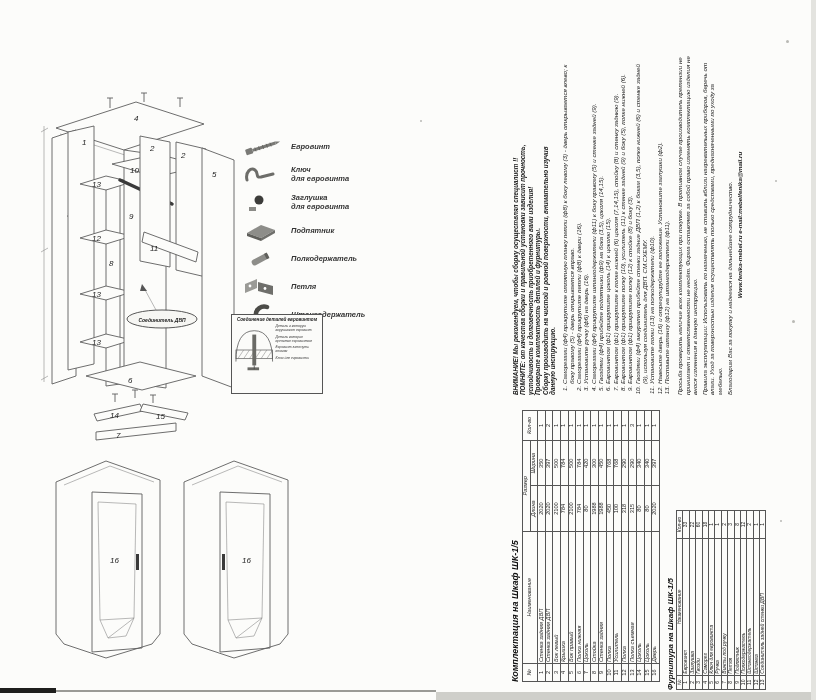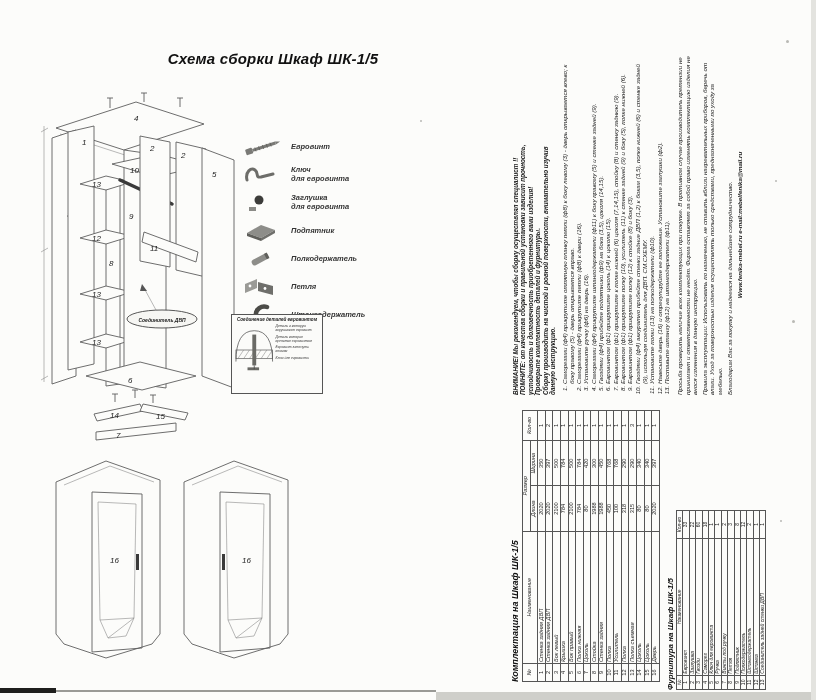--- a/index.html
+++ b/index.html
@@ -54,21 +54,20 @@
   svg .num{font-family:"Liberation Sans",sans-serif;font-size:8px;font-style:italic;fill:#222;}
   svg .thin{stroke:#8a8a8a;stroke-width:0.6;fill:none;}
   
   .noise{background:#b9b9b4;border-radius:50%;}
 </style>
 </head>
 <body>
 
 <div id="page">
 
-  <div class="abs" id="page-title">Схема сборки Шкаф ШК-1/5</div>
 
   <svg class="abs" style="left:40px;top:92px;" width="230" height="415" viewBox="0 0 230 415">
 
     <g class="ln">
       <path d="M70 6 V16 M67 6 H73"></path>
         <path d="M104 1 V10 M101 1 H107"></path>
         <path d="M140 6 V15 M137 6 H143"></path>
     </g>
 
     <g>

